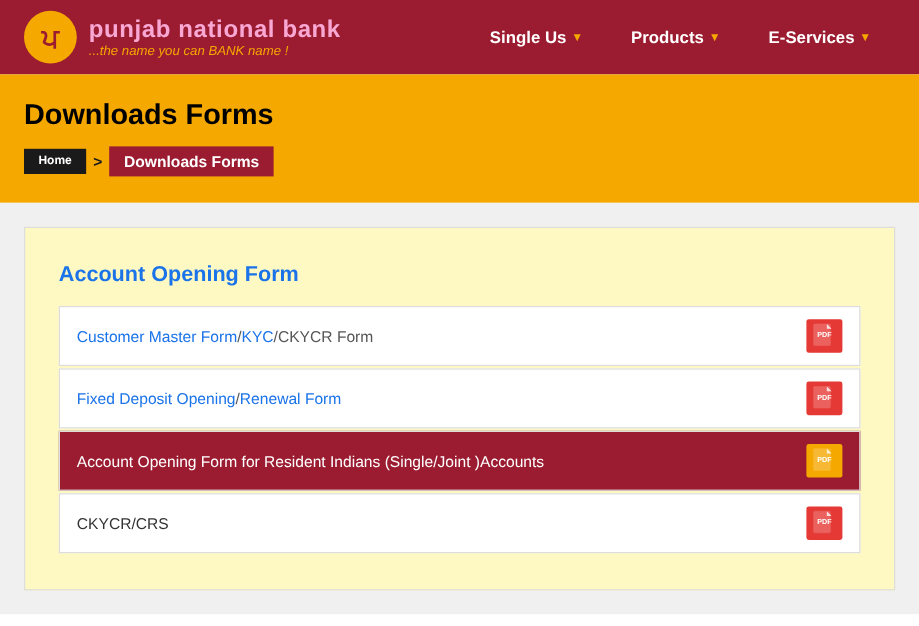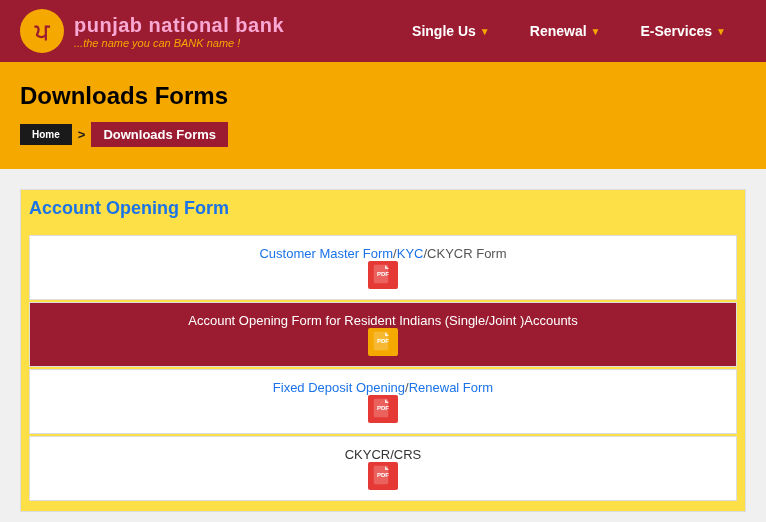--- a/index.html
+++ b/index.html
@@ -110,40 +110,39 @@
 
     
     .main-content {
       background: #f0f0f0;
       padding: 20px 20px;
       min-height: 300px;
     }
 
     
     .card {
-      background: #fde047;
+      background: #fef9c3;
       border: 1px solid #ddd;
-      padding: 8px;
+      padding: 28px;
     }
 
     .section-title {
       color: #1a73e8;
       font-size: 18px;
       font-weight: bold;
       margin-bottom: 16px;
     }
     .form-row {
       display: flex;
       align-items: center;
       justify-content: space-between;
       border: 1px solid #ddd;
       padding: 10px 14px;
       margin-bottom: 2px;
       background: #fff;
-      flex-direction: column;
     }
     .form-row.active {
       background: #9b1b30;
     }
     .form-row.active .form-label {
       color: #fff;
     }
     .form-label {
       color: #333;
       font-size: 13px;
@@ -199,21 +198,21 @@
       <span class="bank-name">punjab national bank</span>
       <span class="tagline">...the name you can BANK name !</span>
     </div>
   </div>
   <nav class="nav-menu">
     <div class="nav-item">
       <span>Single Us</span>
       <span class="nav-arrow">▼</span>
     </div>
     <div class="nav-item">
-      <span>Renewal</span>
+      <span>Products</span>
       <span class="nav-arrow">▼</span>
     </div>
     <div class="nav-item">
       <span>E-Services</span>
       <span class="nav-arrow">▼</span>
     </div>
   </nav>
 </header>
 
 <div class="yellow-banner">
@@ -235,44 +234,44 @@
       </span>
       <div class="pdf-icon pdf-icon-red">
         <svg viewBox="0 0 24 24" fill="white">
           <rect x="3" y="2" width="14" height="18" rx="1" fill="white" opacity="0.2" stroke="white" stroke-width="0.5"></rect>
           <text x="12" y="13" text-anchor="middle" font-size="6" font-weight="bold" fill="white" font-family="Arial">PDF</text>
           <path d="M14 2l4 4h-4V2z" fill="white" opacity="0.8"></path>
         </svg>
       </div>
     </div>
 
-    <div class="form-row active">
-      <span class="form-label">Account Opening Form for Resident Indians (Single/Joint )Accounts</span>
-      <div class="pdf-icon pdf-icon-orange">
-        <svg viewBox="0 0 24 24" fill="white">
-          <rect x="3" y="2" width="14" height="18" rx="1" fill="white" opacity="0.2" stroke="white" stroke-width="0.5"></rect>
-          <text x="12" y="13" text-anchor="middle" font-size="6" font-weight="bold" fill="white" font-family="Arial">PDF</text>
-          <path d="M14 2l4 4h-4V2z" fill="white" opacity="0.8"></path>
-        </svg>
-      </div>
-    </div>
-
     <div class="form-row">
       <span class="form-label">
         <a class="text-link">Fixed Deposit Opening</a><span class="text-normal">/</span><a class="text-link">Renewal Form</a>
       </span>
       <div class="pdf-icon pdf-icon-red">
         <svg viewBox="0 0 24 24" fill="white">
           <rect x="3" y="2" width="14" height="18" rx="1" fill="white" opacity="0.2" stroke="white" stroke-width="0.5"></rect>
           <text x="12" y="13" text-anchor="middle" font-size="6" font-weight="bold" fill="white" font-family="Arial">PDF</text>
           <path d="M14 2l4 4h-4V2z" fill="white" opacity="0.8"></path>
         </svg>
       </div>
     </div>
 
+    <div class="form-row active">
+      <span class="form-label">Account Opening Form for Resident Indians (Single/Joint )Accounts</span>
+      <div class="pdf-icon pdf-icon-orange">
+        <svg viewBox="0 0 24 24" fill="white">
+          <rect x="3" y="2" width="14" height="18" rx="1" fill="white" opacity="0.2" stroke="white" stroke-width="0.5"></rect>
+          <text x="12" y="13" text-anchor="middle" font-size="6" font-weight="bold" fill="white" font-family="Arial">PDF</text>
+          <path d="M14 2l4 4h-4V2z" fill="white" opacity="0.8"></path>
+        </svg>
+      </div>
+    </div>
+
 
     <div class="form-row">
       <span class="form-label">CKYCR/CRS</span>
       <div class="pdf-icon pdf-icon-red">
         <svg viewBox="0 0 24 24" fill="white">
           <rect x="3" y="2" width="14" height="18" rx="1" fill="white" opacity="0.2" stroke="white" stroke-width="0.5"></rect>
           <text x="12" y="13" text-anchor="middle" font-size="6" font-weight="bold" fill="white" font-family="Arial">PDF</text>
           <path d="M14 2l4 4h-4V2z" fill="white" opacity="0.8"></path>
         </svg>
       </div>

